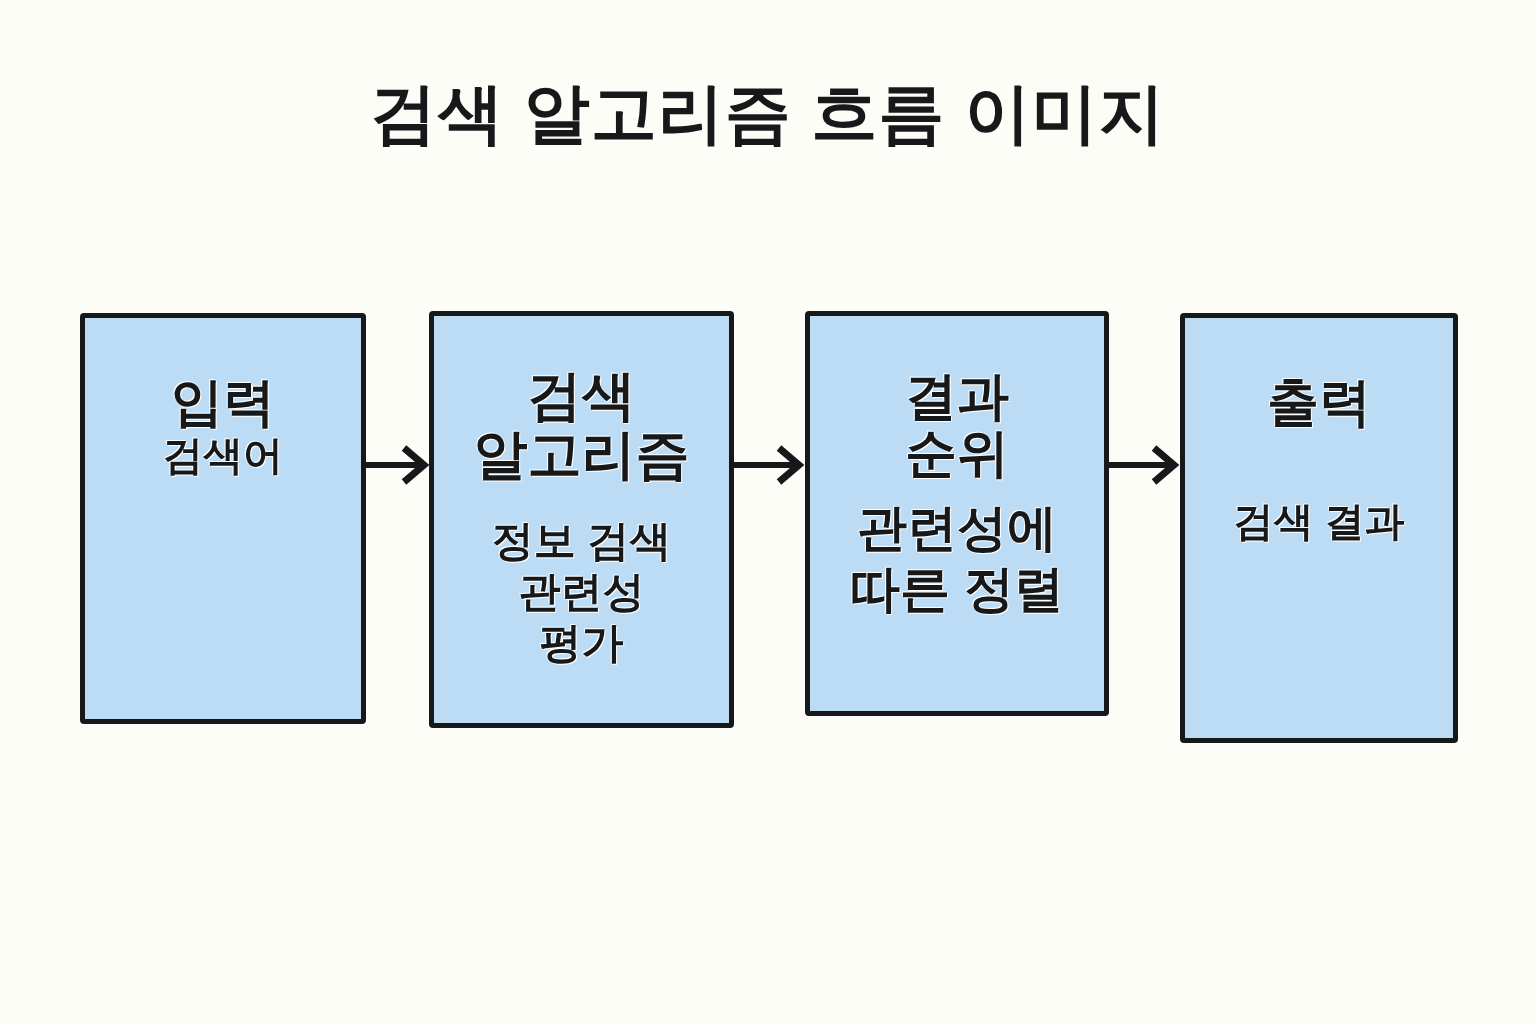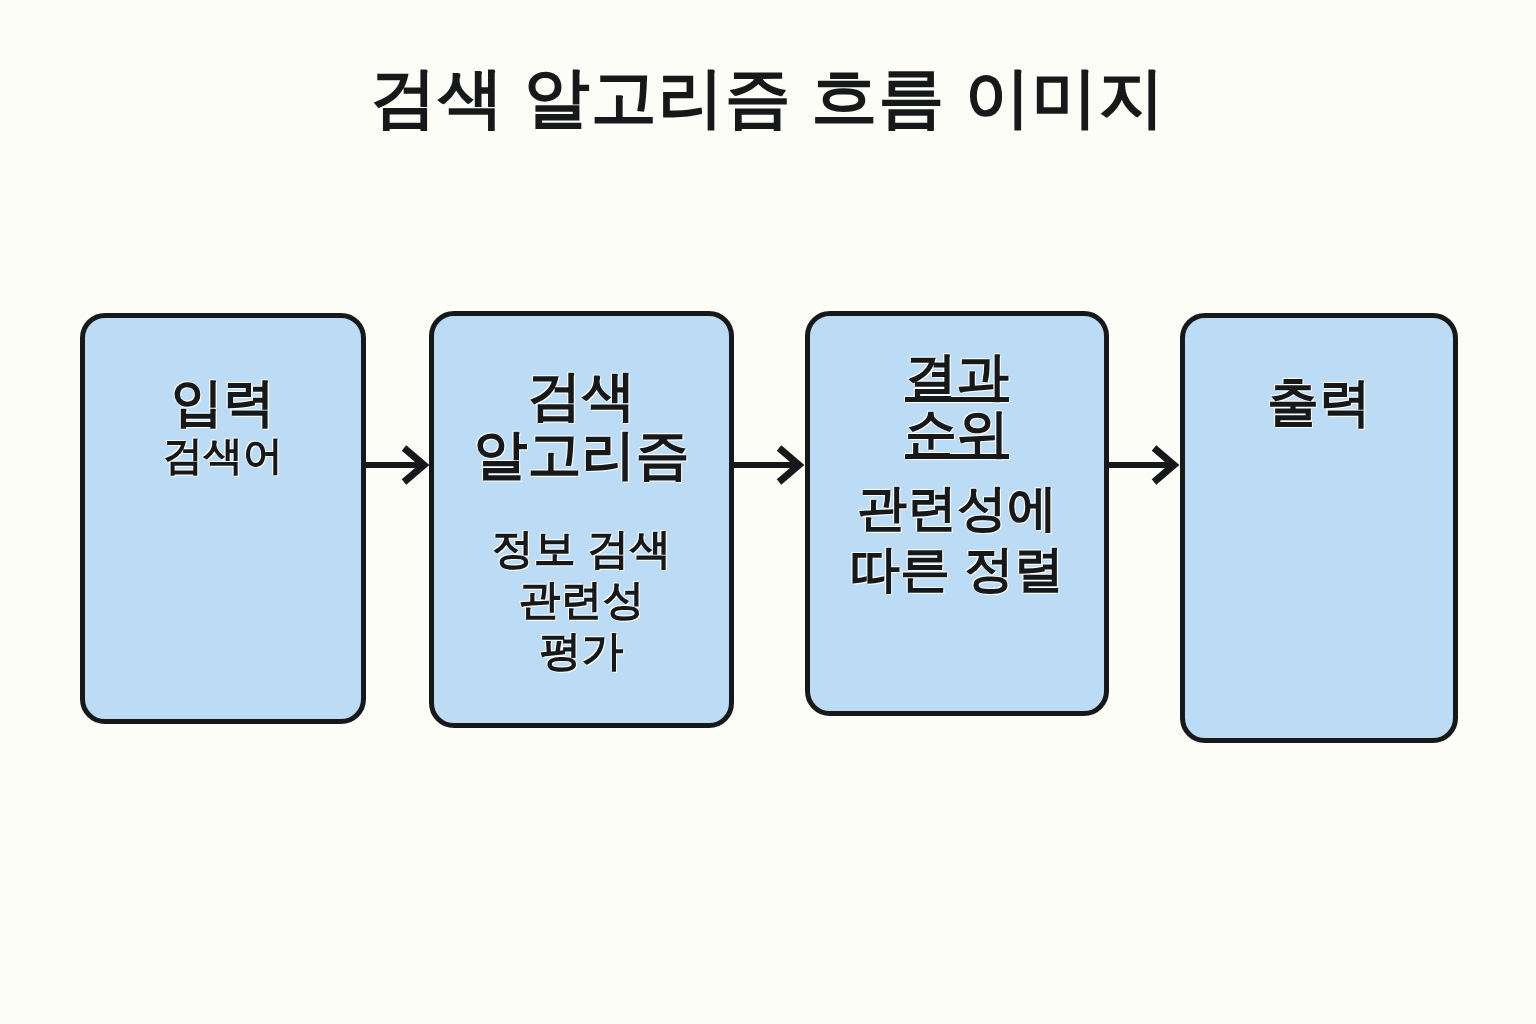--- a/index.html
+++ b/index.html
@@ -17,38 +17,38 @@
   #canvas {
     position: relative;
     width: 1536px;
     height: 1024px;
   }
 
   
   #title {
     position: absolute;
     left: 0;
-    top: 58px;
+    top: 74px;
     width: 1536px;
     text-align: center;
     font-size: 66px;
     font-weight: 700;
     letter-spacing: 1px;
     color: #17181a;
     line-height: 1.2;
     white-space: nowrap;
   }
 
   
   .node {
     position: absolute;
     box-sizing: border-box;
     background: #bcdcf5;
     border: 5px solid #17181a;
-    border-radius: 25px;
+    border-radius: 4px;
     display: flex;
     flex-direction: column;
     align-items: center;
   }
 
   .node-title {
     font-weight: 700;
     color: #17181a;
     text-align: center;
     line-height: 1.1;
@@ -66,31 +66,31 @@
     line-height: 1.22;
     text-shadow:
       0 0 2px #ffffff,
       1px 1px 0 #ffffff,
       -1px -1px 0 #ffffff;
     white-space: pre-line;
   }
 
   
   #node-0 { left: 80px;   top: 313px; width: 286px; height: 411px; }
-  #node-1 { left: 429px;  top: 311px; width: 305px; height: 417px; gap: 8px; }
+  #node-1 { left: 429px;  top: 311px; width: 305px; height: 417px; }
   #node-2 { left: 805px;  top: 311px; width: 304px; height: 405px; }
   #node-3 { left: 1180px; top: 313px; width: 278px; height: 430px; }
 
   #node-0 .node-title { font-size: 52px; margin-top: 56px; }
   #node-0 .node-sub   { font-size: 40px; }
 
   #node-1 .node-title { font-size: 54px; margin-top: 50px; }
   #node-1 .node-sub   { font-size: 42px; margin-top: 30px; }
 
-  #node-2 .node-title { font-size: 52px; margin-top: 32px; text-decoration: underline; }
+  #node-2 .node-title { font-size: 52px; margin-top: 52px; }
   #node-2 .node-sub   { font-size: 50px; margin-top: 16px; }
 
   #node-3 .node-title { font-size: 52px; margin-top: 56px; }
   #node-3 .node-sub   { font-size: 40px; margin-top: 66px; }
 
   
   .arrow {
     position: absolute;
     top: 437px;
     height: 56px;
@@ -144,15 +144,16 @@
 
   <div class="arrow" id="arrow-2">
     <svg width="76" height="56" viewBox="0 0 76 56" aria-hidden="true">
       <path d="M1 28 H62" stroke="#17181a" stroke-width="6" fill="none" stroke-linecap="butt"></path>
       <path d="M47 11 L67 28 L47 45" stroke="#17181a" stroke-width="7" fill="none" stroke-linecap="butt" stroke-linejoin="miter"></path>
     </svg>
   </div>
 
   <div class="node" id="node-3">
     <div class="node-title">출력</div>
+    <div class="node-sub">검색 결과</div>
   </div>
 
 </div>
 
 </body></html>

